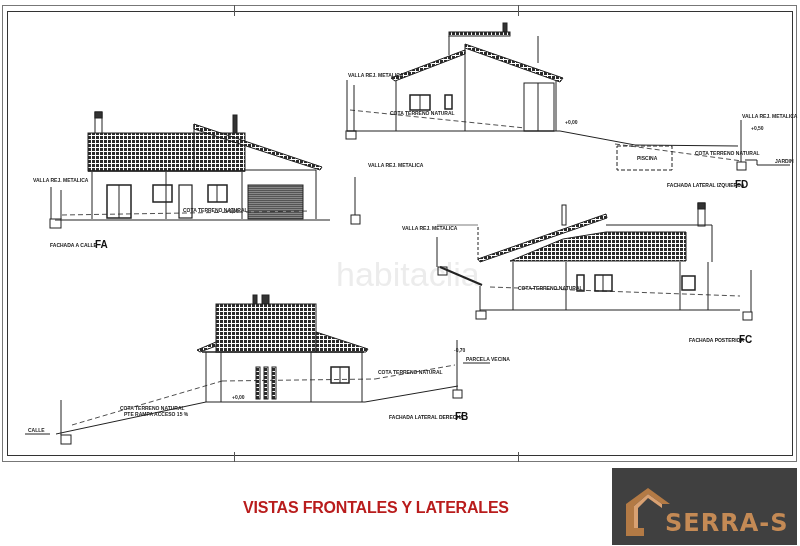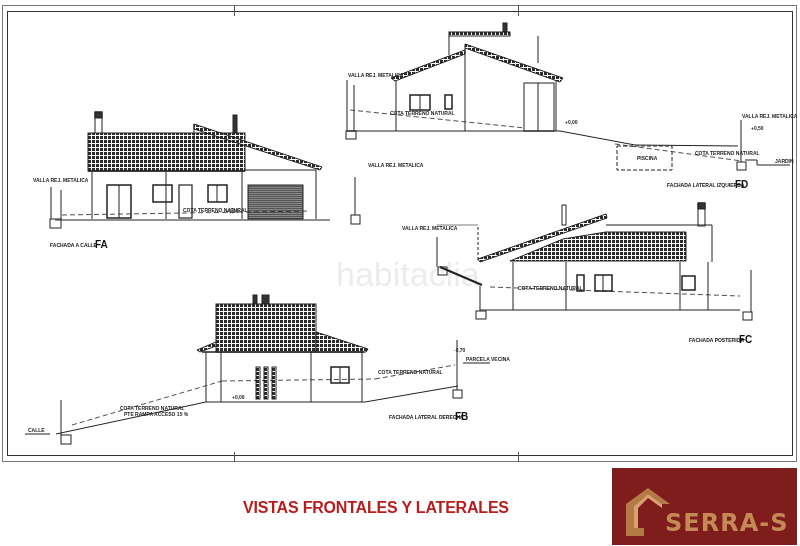--- a/index.html
+++ b/index.html
@@ -4,21 +4,21 @@
 <style>
   html, body { margin:0; padding:0; background:#ffffff; }
   body { width:800px; height:546px; position:relative; overflow:hidden; font-family:"Liberation Sans", sans-serif; }
   .frame-outer { position:absolute; left:2px; top:5px; width:795px; height:457px; border:1px solid #777; box-sizing:border-box; }
   .frame-inner { position:absolute; left:7px; top:11px; width:786px; height:445px; border:1px solid #333; box-sizing:border-box; }
   .tick { position:absolute; width:1px; background:#555; }
   svg.drawing { position:absolute; left:0; top:0; }
   .lbl { font-family:"Liberation Sans", sans-serif; font-size:5px; font-weight:bold; fill:#222; }
   .title-lbl { font-family:"Liberation Sans", sans-serif; font-weight:bold; fill:#111; }
   .sheet-title { position:absolute; left:243px; top:499px; font-family:"Liberation Sans", sans-serif; font-weight:bold; font-size:16px; color:#b91c1c; letter-spacing:-0.2px; }
-  .logo { position:absolute; left:612px; top:468px; width:185px; height:77px; background:#7f1d1d; }
+  .logo { position:absolute; left:612px; top:468px; width:185px; height:77px; background:#404040; }
   .logo-text { position:absolute; left:53px; top:41px; font-family:"DejaVu Sans", sans-serif; font-weight:bold; font-size:24px; color:#c48a55; letter-spacing:1px; }
   .watermark { position:absolute; left:336px; top:255px; font-family:"Liberation Sans", sans-serif; font-size:34px; color:rgba(200,200,200,0.35); }
 </style>
 </head>
 <body>
 
 <div class="frame-outer"></div>
 <div class="frame-inner"></div>
 <div class="tick" style="left:234px;top:5px;height:11px;"></div>
 <div class="tick" style="left:518px;top:5px;height:11px;"></div>

